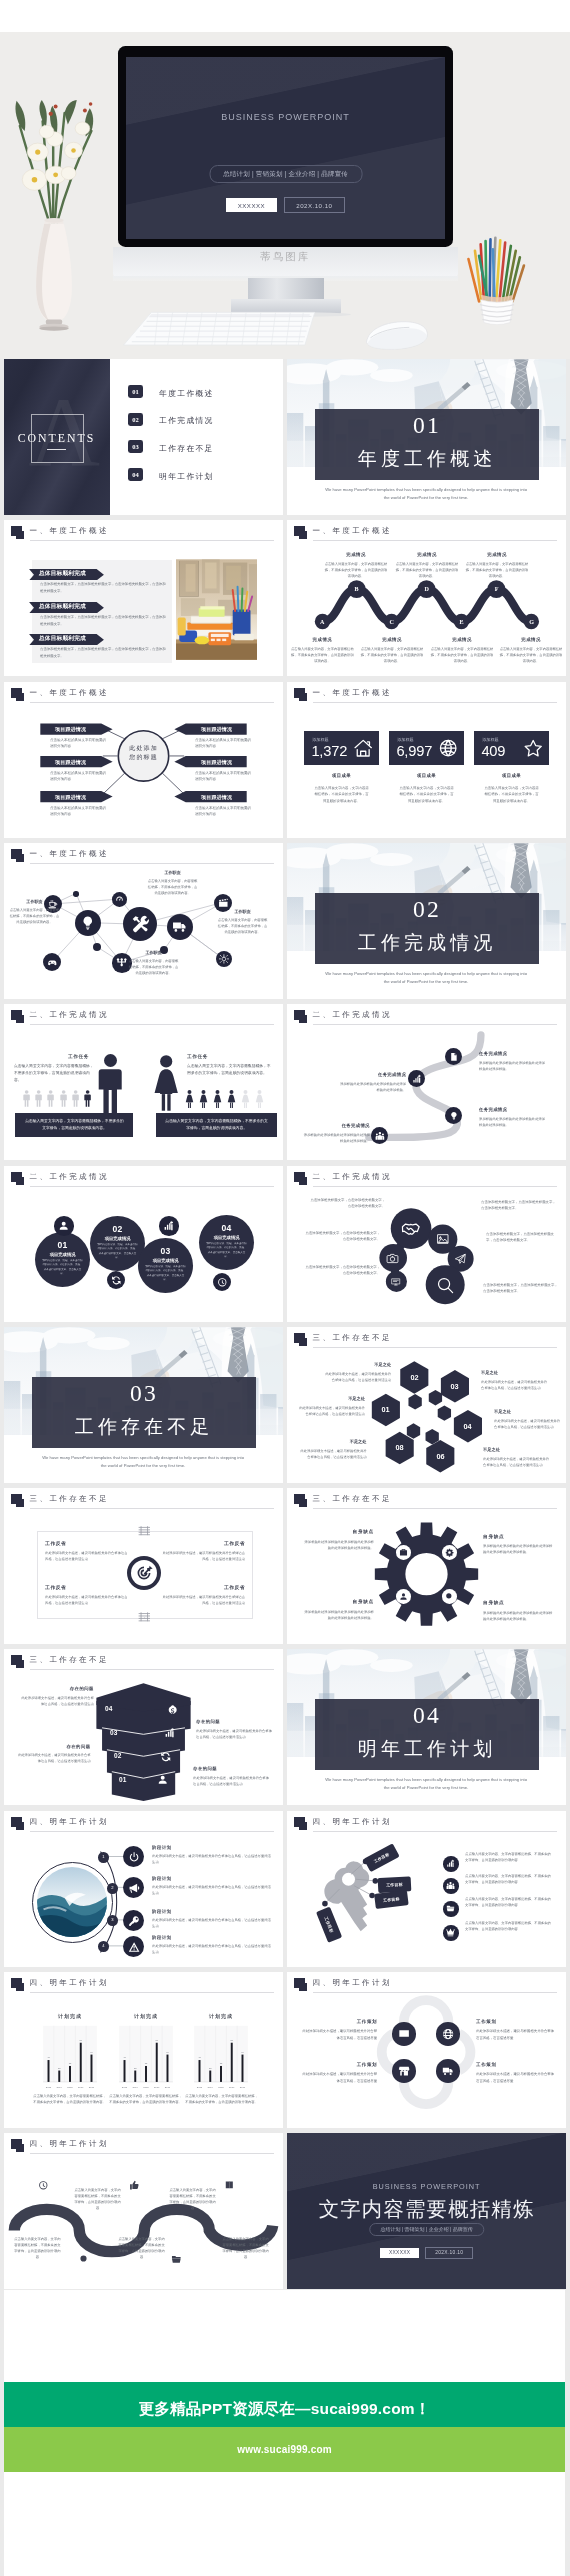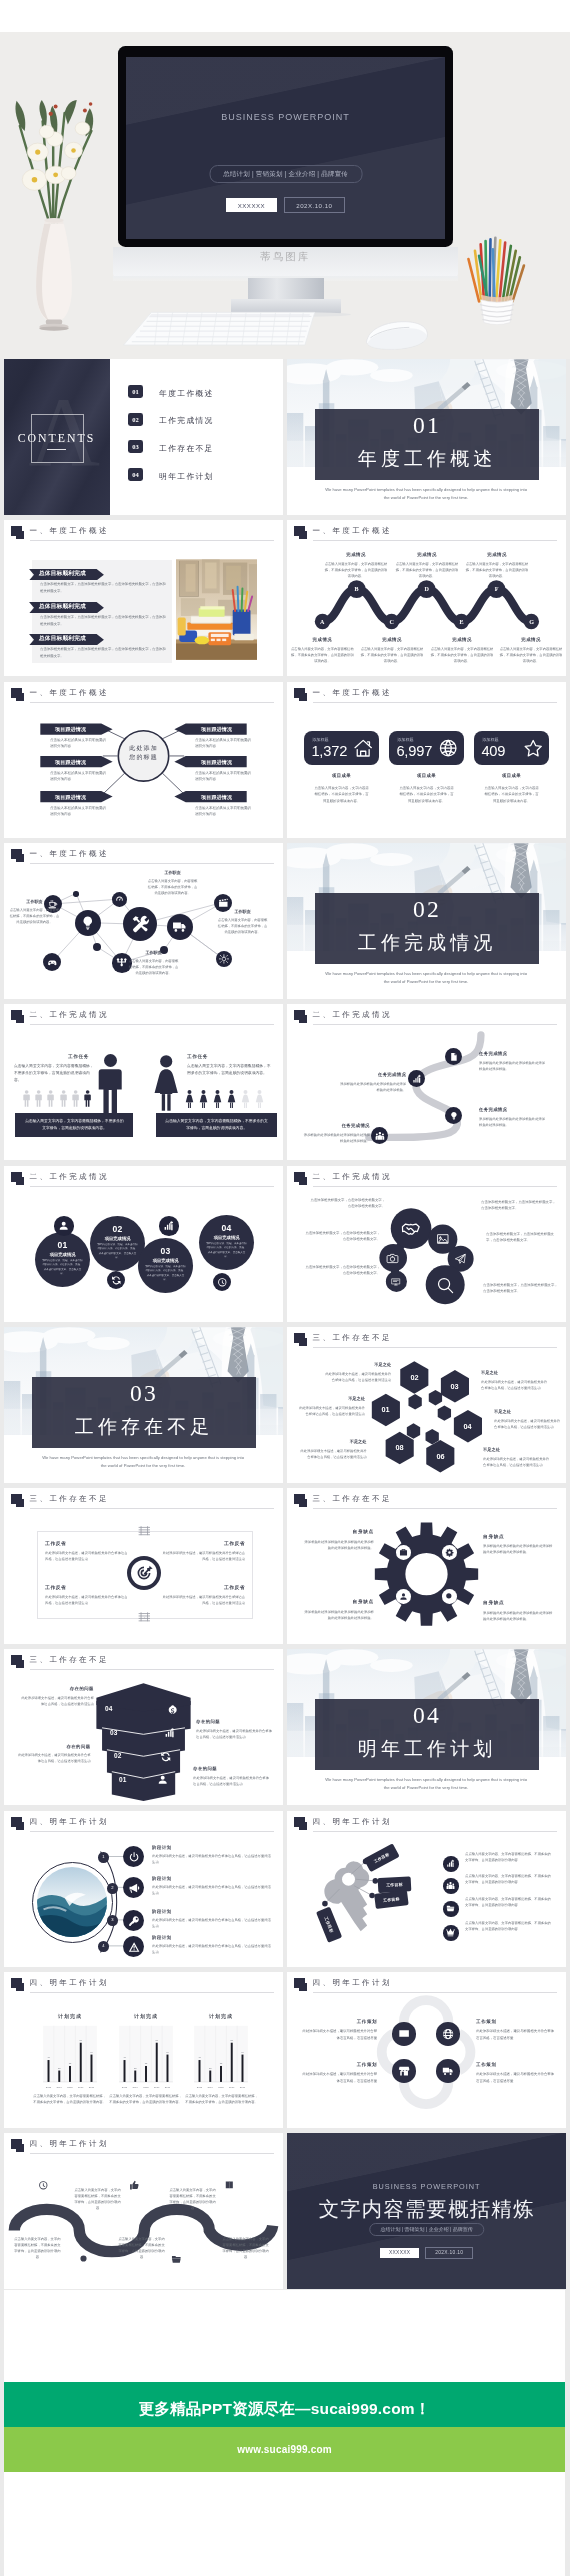--- a/index.html
+++ b/index.html
@@ -76,21 +76,21 @@
 .wv-cap b{display:block;color:#3b3f4d;font-size:4.4px;font-weight:bold;margin-bottom:3.3px;letter-spacing:0.5px;}
 .wv-node{position:absolute;color:#fff;font-size:6.1px;font-weight:bold;text-align:center;font-family:"Liberation Serif",serif;}
 
 
 .hub-c{position:absolute;left:109px;top:51px;width:60px;height:60px;border-radius:50%;background:#f1f1f2;border:1.6px solid #2b2d42;box-sizing:border-box;text-align:center;padding-top:18px;}
 .hub-c span{display:block;font-size:6px;color:#3a3b4a;letter-spacing:1.2px;line-height:1.55;}
 .hub-t{position:absolute;width:86px;height:12.2px;background:#2b2d42;}
 .hub-b{position:absolute;font-size:3.5px;color:#646a72;line-height:1.8;}
 
 
-.st-card{position:absolute;width:73px;height:41px;background:#2b2d42;border-radius:8px;}
+.st-card{position:absolute;width:73px;height:41px;background:#2b2d42;border-radius:0;}
 .st-lab{position:absolute;left:8.1px;top:5.7px;color:#b9bdcb;font-size:4.1px;}
 .st-val{position:absolute;left:7.3px;top:12.2px;color:#fff;font-size:14.7px;letter-spacing:-0.2px;}
 .st-ico{position:absolute;right:6.5px;top:11.4px;}
 .st-cap{position:absolute;text-align:center;font-size:4.4px;color:#3b3f4d;font-weight:bold;letter-spacing:0.4px;}
 .st-bod{position:absolute;font-size:3.4px;color:#646a72;line-height:1.9;text-align:center;}
 
 
 .nw-ic{position:absolute;border-radius:50%;background:#22243a;}
 .nw-cap{position:absolute;width:51px;font-size:3.3px;color:#646a72;line-height:1.8;text-align:center;}
 .nw-cap b{display:block;color:#3b3f4d;font-size:4.1px;font-weight:bold;margin-bottom:2.4px;}

